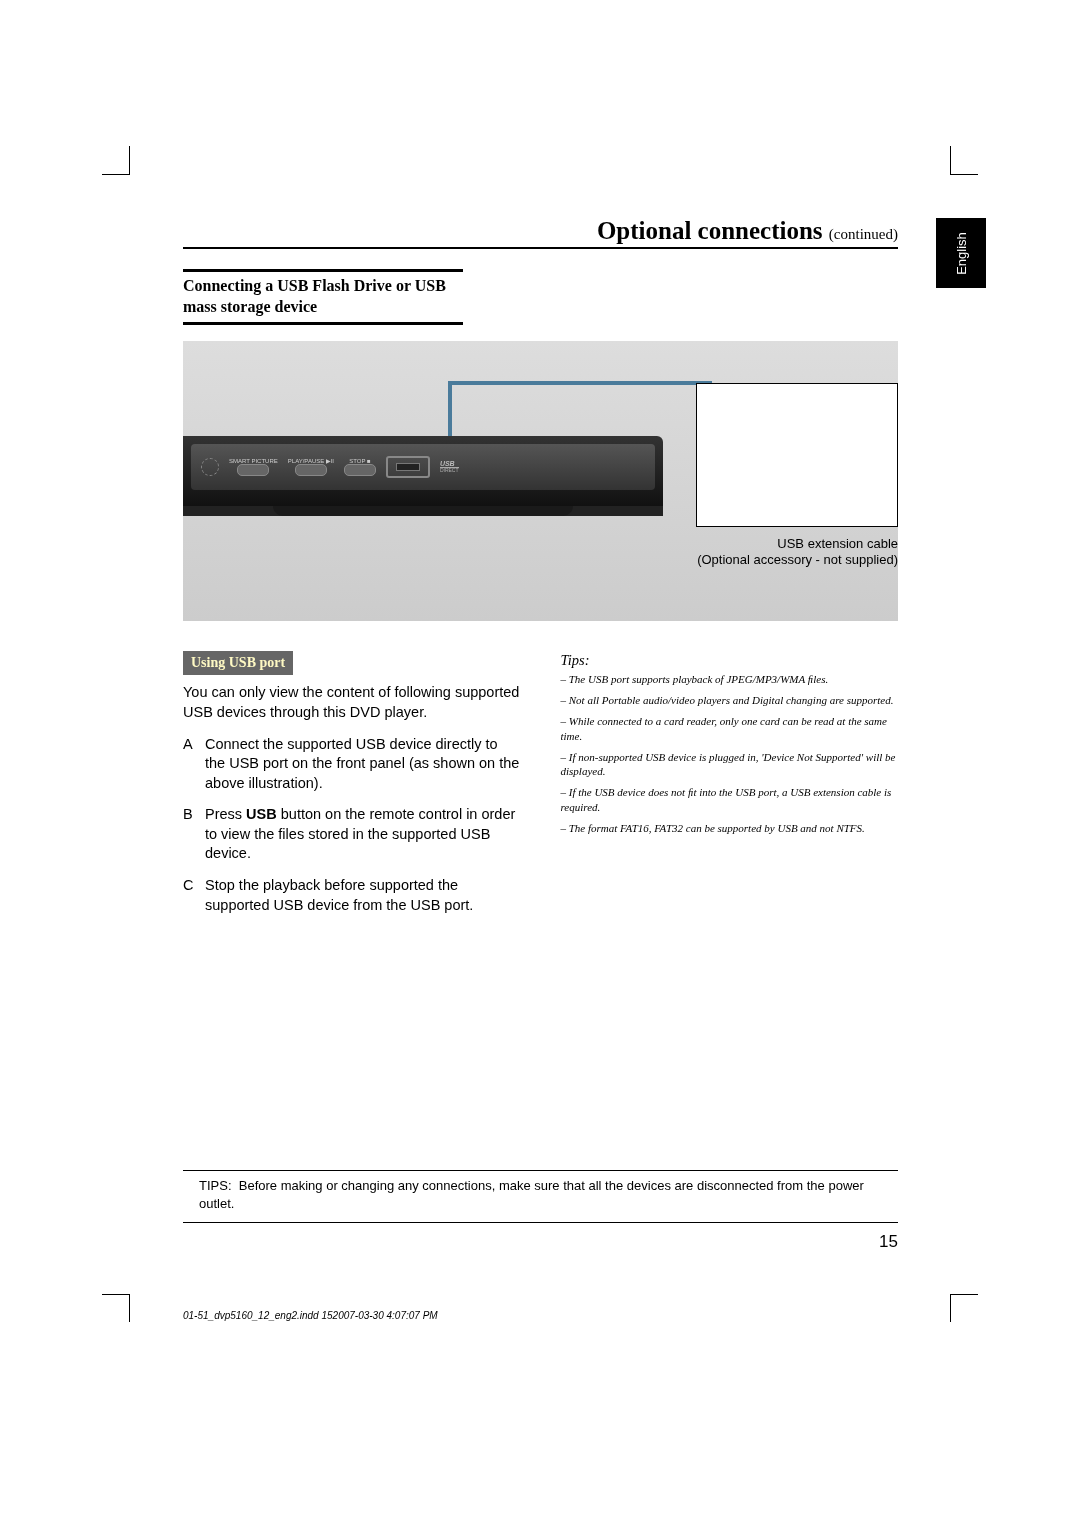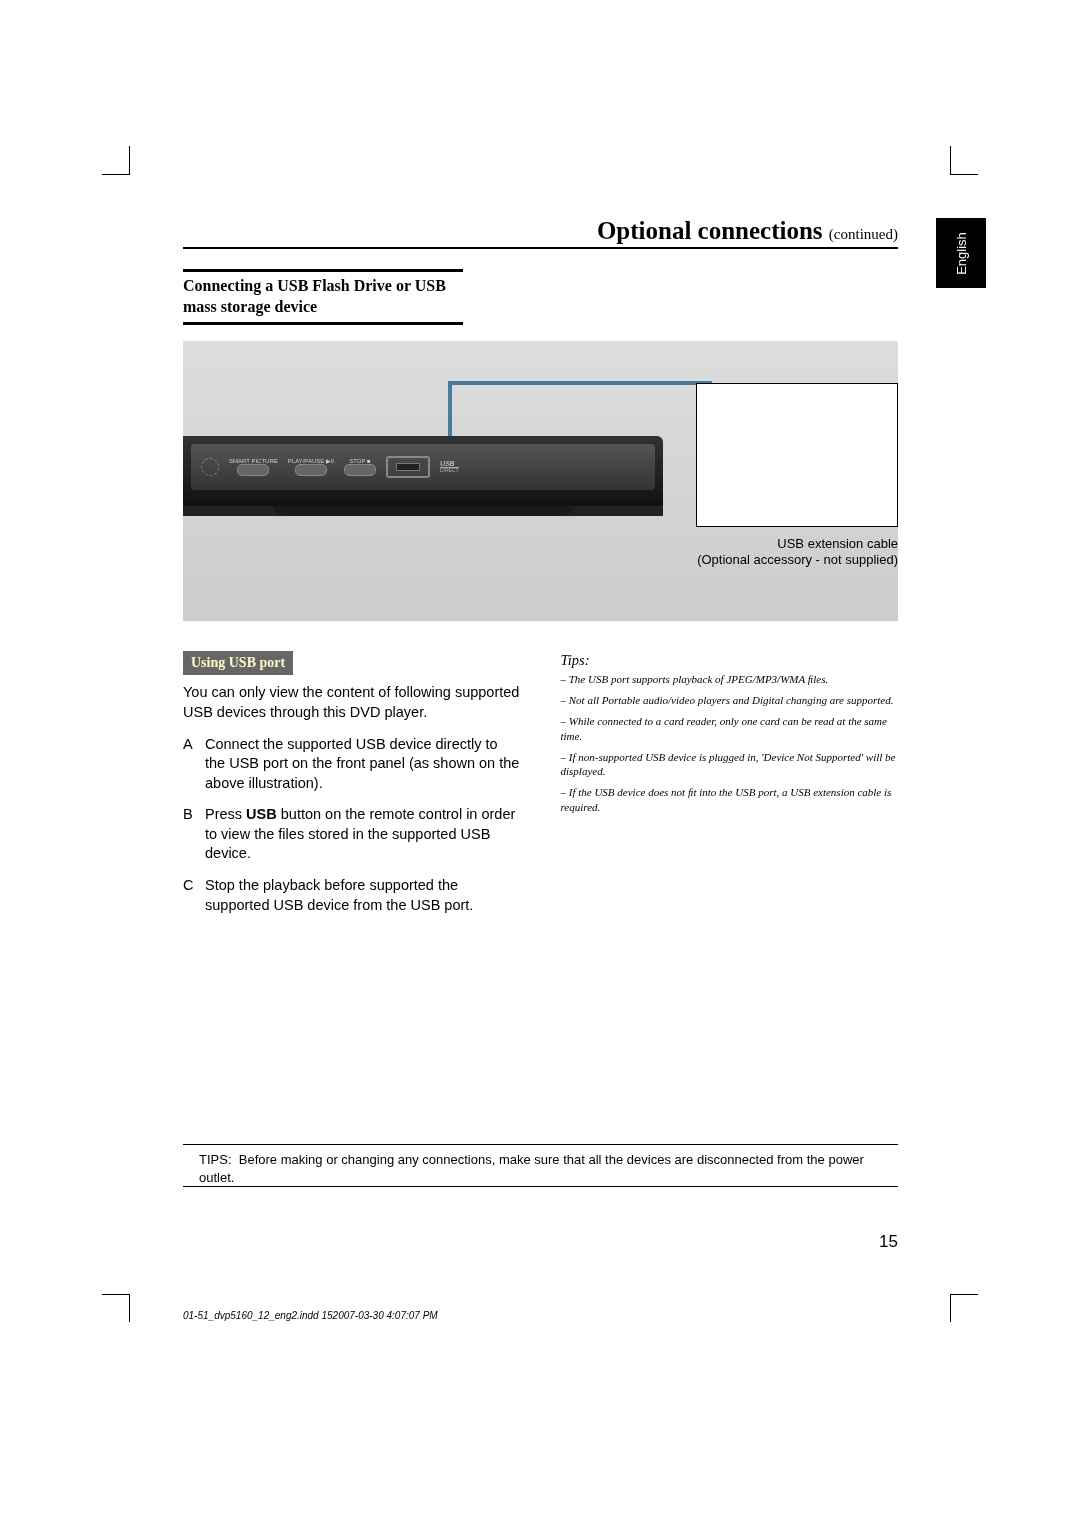--- a/index.html
+++ b/index.html
@@ -163,26 +163,26 @@
   .tip-item {
     font-family: Georgia, 'Times New Roman', serif;
     font-style: italic;
     font-size: 11px;
     line-height: 1.35;
     margin-bottom: 6px;
   }
 
   .bottom-tips {
     position: absolute;
-    top: 1144px;
+    top: 1170px;
     left: 183px;
     width: 715px;
     border-top: 1px solid #000;
     border-bottom: 1px solid #000;
-    padding: 6px 0 0 16px;
+    padding: 6px 0 10px 16px;
     font-size: 13px;
     line-height: 1.35;
     box-sizing: border-box;
   }
   .page-num {
     position: absolute;
     top: 1232px;
     left: 183px;
     width: 715px;
     text-align: right;
@@ -278,20 +278,21 @@
       </div>
     </div>
 
     <div class="col">
       <div class="tips-head">Tips:</div>
       <div class="tip-item">– The USB port supports playback of JPEG/MP3/WMA ﬁles.</div>
       <div class="tip-item">– Not all Portable audio/video players and Digital changing are supported.</div>
       <div class="tip-item">– While connected to a card reader, only one card can be read at the same time.</div>
       <div class="tip-item">– If non-supported USB device is plugged in, 'Device Not Supported' will be displayed.</div>
       <div class="tip-item">– If the USB device does not ﬁt into the USB port, a USB extension cable is required.</div>
+      <div class="tip-item">– The format FAT16, FAT32 can be supported by USB and not NTFS.</div>
     </div>
   </div>
 </div>
 
 <div class="bottom-tips">
   <span>TIPS:</span>
   &nbsp;<span>Before making or changing any connections, make sure that all the devices are disconnected from the power outlet.</span>
 </div>
 
 <div class="page-num">15</div>

